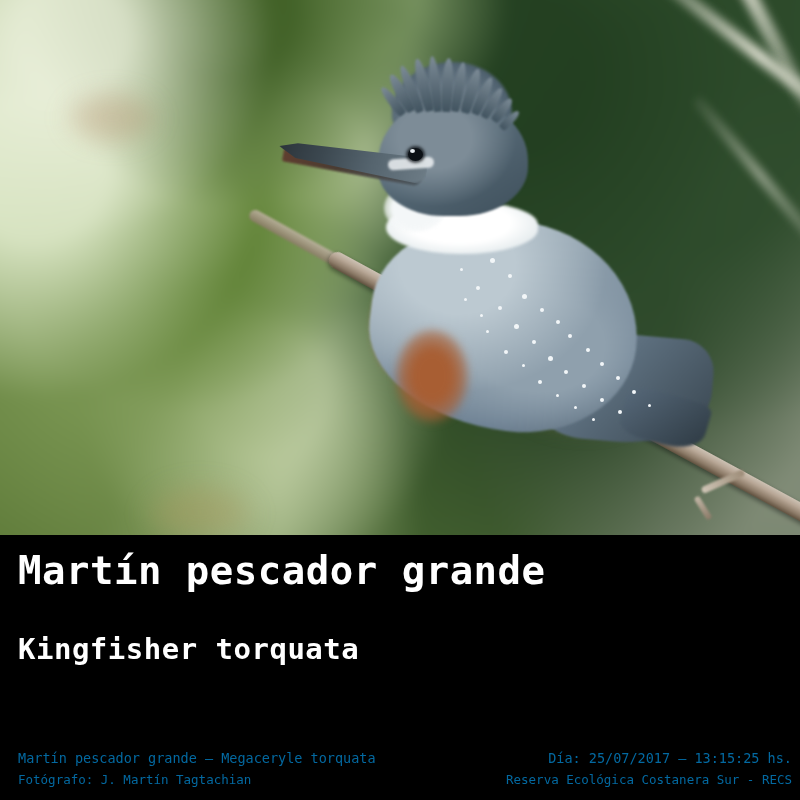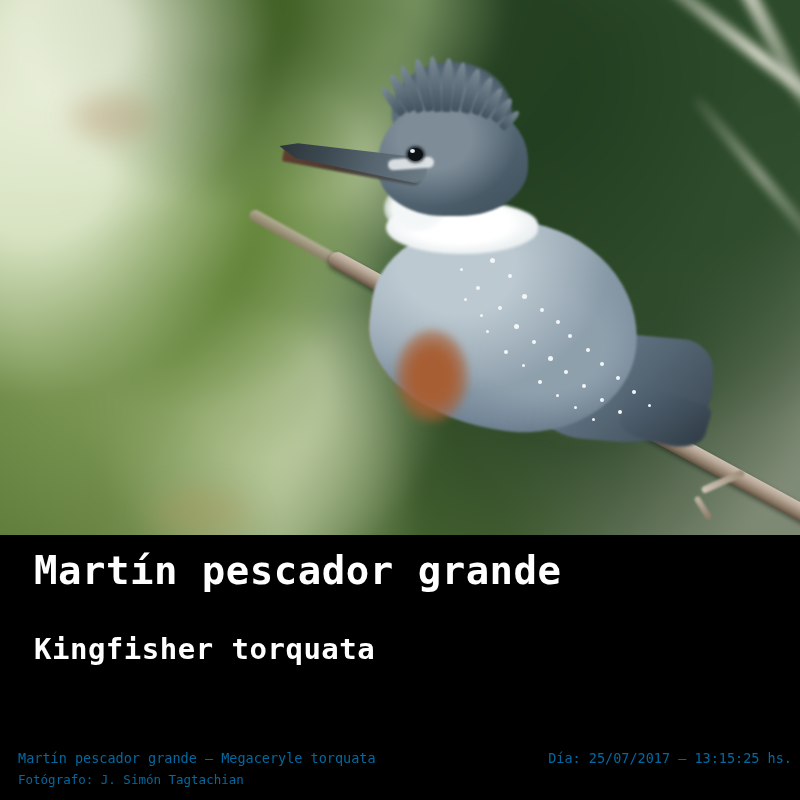--- a/index.html
+++ b/index.html
@@ -115,21 +115,21 @@
     border-radius:42% 18% 52% 30%/40% 30% 52% 42%;filter:blur(1.3px);transform:rotate(5deg);}
   .tail-tip{left:322px;top:332px;width:86px;height:50px;
     background:linear-gradient(128deg,#57697a,#2d3942);
     border-radius:30% 16% 44% 26%;filter:blur(1.4px);transform:rotate(16deg);}
 
   .spk{position:absolute;background:#f2f6f8;border-radius:50%;filter:blur(.7px);}
 
   
   .banner{position:absolute;left:0;top:535px;width:800px;height:265px;background:#000;}
 
-  .title-block{position:absolute;left:16px;top:0;width:640px;height:170px;overflow:hidden;}
+  .title-block{position:absolute;left:0;top:0;width:640px;height:170px;overflow:hidden;}
   .t-line{position:absolute;left:18px;white-space:nowrap;color:#fff;
           font-family:"DejaVu Sans Mono",monospace;letter-spacing:.5px;}
   .t1{top:14px;font-size:39px;font-weight:bold;line-height:44px;}
   .t2{top:53px;font-size:37px;font-weight:normal;line-height:42px;}
   .t3{top:97px;font-size:29px;font-weight:bold;line-height:34px;}
 
   
   .footer{position:absolute;left:4px;top:748px;width:800px;height:52px;color:#0369a1;}
   .f-left{position:absolute;left:14px;white-space:nowrap;font-family:"DejaVu Sans Mono",monospace;font-size:13.5px;}
   .f-right{position:absolute;right:12px;white-space:nowrap;font-family:"DejaVu Sans Mono",monospace;font-size:13.5px;text-align:center;}
@@ -223,17 +223,18 @@
 
     <div class="title-block">
       <div class="t-line t1">Martín pescador grande</div>
       <div class="t-line t3">Kingfisher torquata</div>
     </div>
 
   </div>
 
   <div class="footer">
     <div class="f-left fr1">Martín pescador grande – Megaceryle torquata</div>
-    <div class="f-left fr2">Fotógrafo: J. Simón Tagtachian</div>
+    <div class="f-left fr2">Fotógrafo: J. Martín Tagtachian</div>
     <div class="f-right fr1">Día: 25/07/2017 – 13:15:25 hs.</div>
+    <div class="f-right fr2">Reserva Ecológica Costanera Sur - RECS</div>
   </div>
 
 </div>
 
 </body></html>

